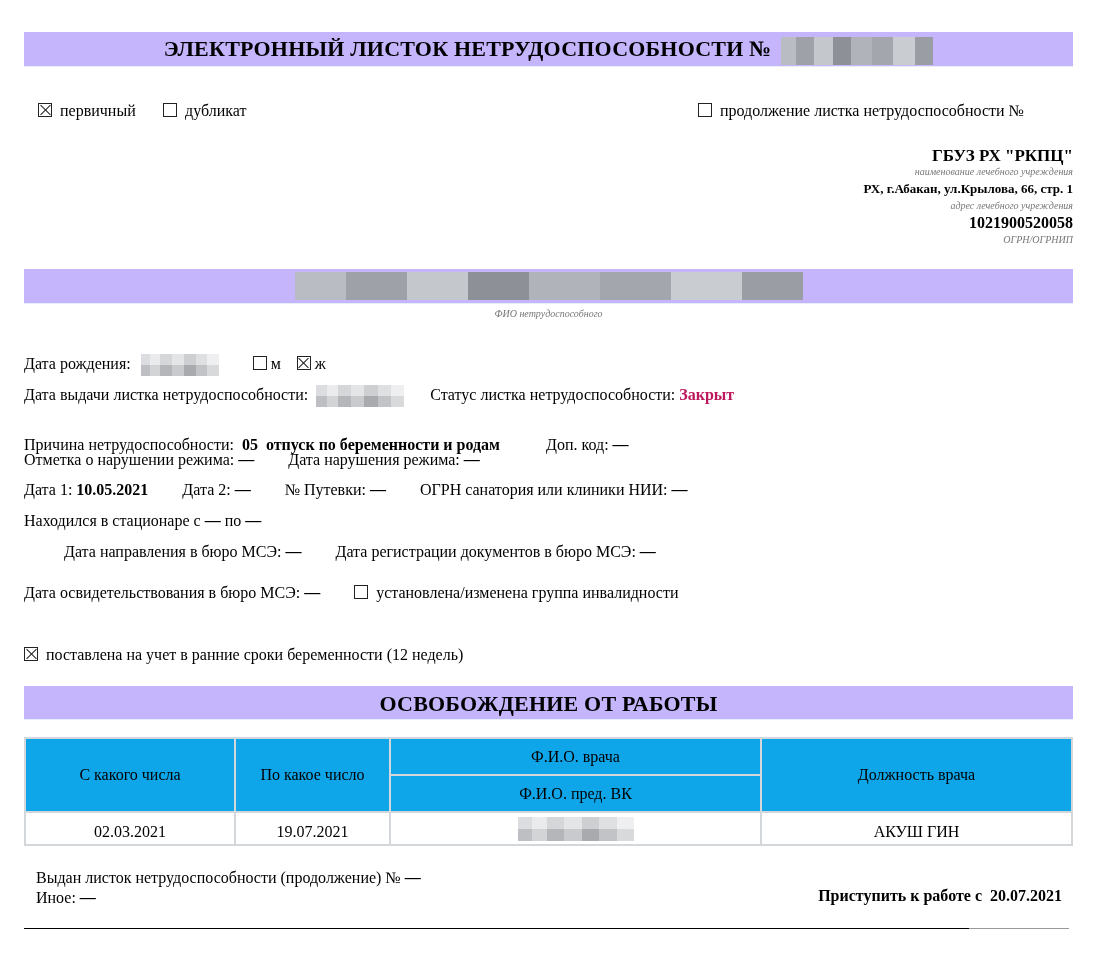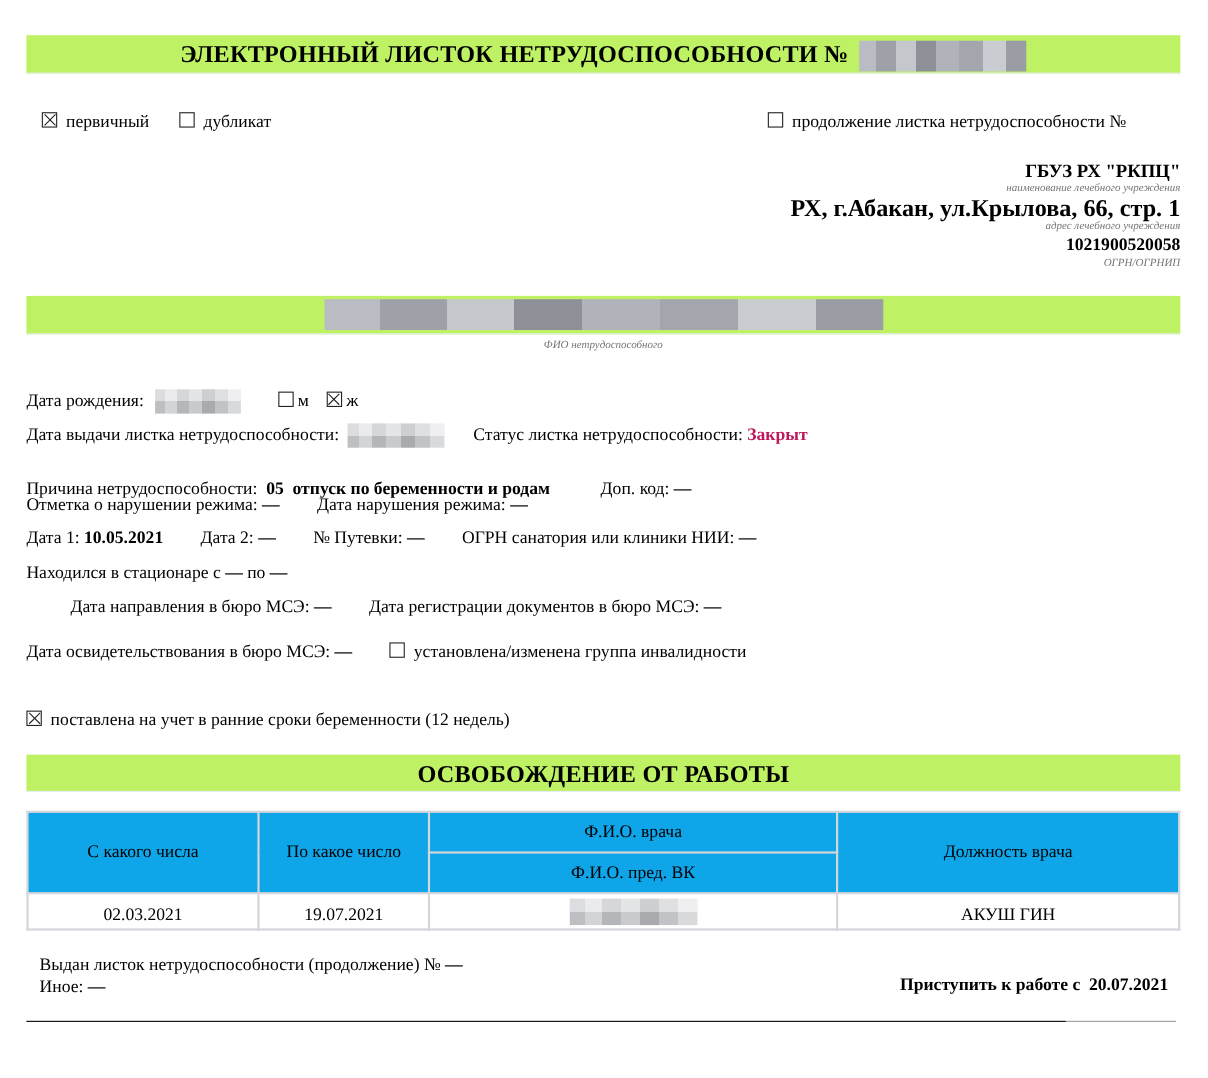--- a/index.html
+++ b/index.html
@@ -3,21 +3,21 @@
 <meta charset="utf-8">
 <style>
   html, body { margin: 0; padding: 0; background: #ffffff; }
   body {
     width: 1098px; height: 980px; position: relative; overflow: hidden;
     font-family: "Liberation Serif", "DejaVu Serif", serif;
     color: #000; font-size: 16px;
   }
   .abs { position: absolute; }
   .band {
-    position: absolute; left: 24px; width: 1049px; background: #bef264;
+    position: absolute; left: 24px; width: 1049px; background: #c4b5fd;
     border-bottom: 1px solid #e8eef6;
   }
   .band-title {
     text-align: center; font-weight: bold; font-size: 22px; line-height: 34px;
     letter-spacing: 0.2px;
   }
   .blur {
     display: inline-block; vertical-align: middle;
     background:
       linear-gradient(90deg, #b9bcc2 0 10%, #9ea2a8 10% 22%, #c4c7cc 22% 34%, #8d9096 34% 46%, #b0b3b9 46% 60%, #a3a6ac 60% 74%, #c9ccd1 74% 88%, #9a9da3 88% 100%);
@@ -68,21 +68,21 @@
 <div class="abs" style="left:163px;top:102px;white-space:nowrap;">
   <span class="cb"></span><span>дубликат</span>
 </div>
 <div class="abs" style="left:698px;top:102px;white-space:nowrap;">
   <span class="cb"></span><span>продолжение листка нетрудоспособности №</span>
 </div>
 
 <div class="abs" style="right:25px;top:146px;text-align:right;">
   <div class="b" style="font-size:17px;line-height:20px;">ГБУЗ РХ "РКПЦ"</div>
   <div class="caption" style="line-height:12px;">наименование лечебного учреждения</div>
-  <div class="b" style="font-size:22px;line-height:22px;">РХ, г.Абакан, ул.Крылова, 66, стр. 1</div>
+  <div class="b" style="font-size:13px;line-height:22px;">РХ, г.Абакан, ул.Крылова, 66, стр. 1</div>
   <div class="caption" style="line-height:12px;">адрес лечебного учреждения</div>
   <div class="b" style="font-size:16px;line-height:22px;">1021900520058</div>
   <div class="caption" style="line-height:12px;">ОГРН/ОГРНИП</div>
 </div>
 
 <div class="band" style="top:269px;height:34px;">
   <div style="text-align:center;padding-top:3px;">
     <span class="blur" style="width:508px;height:28px;"></span>
   </div>
 </div>

